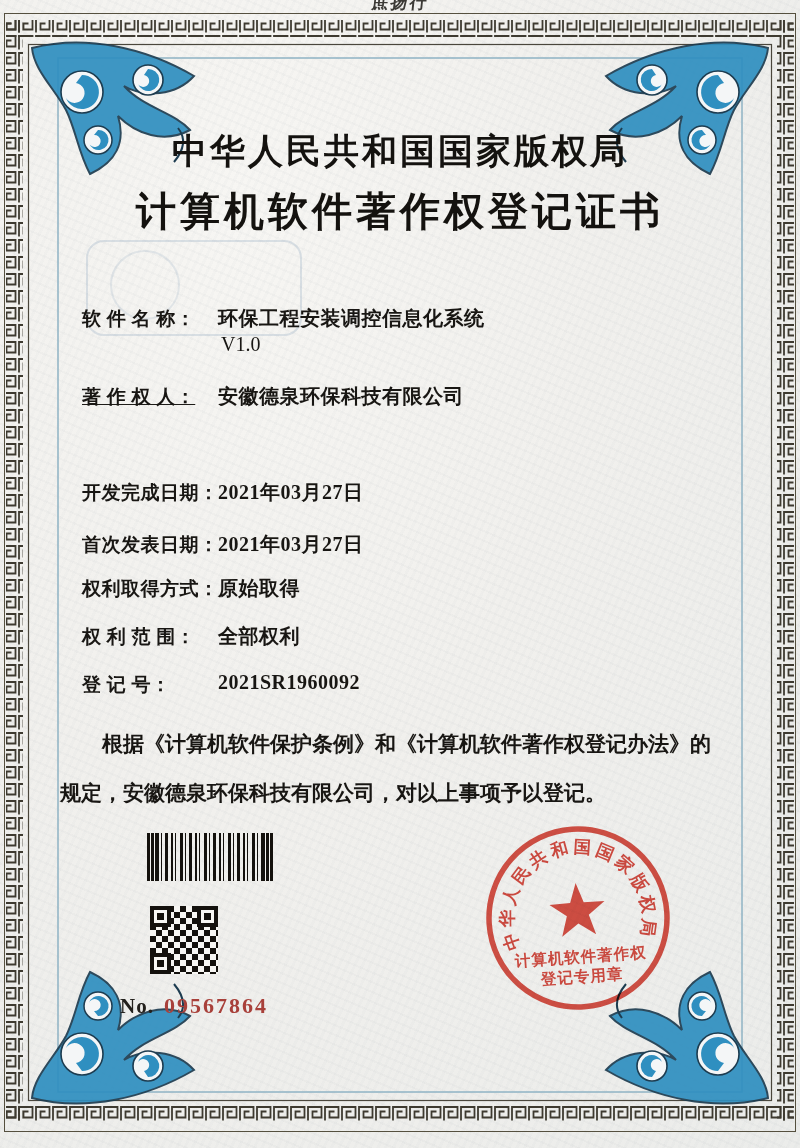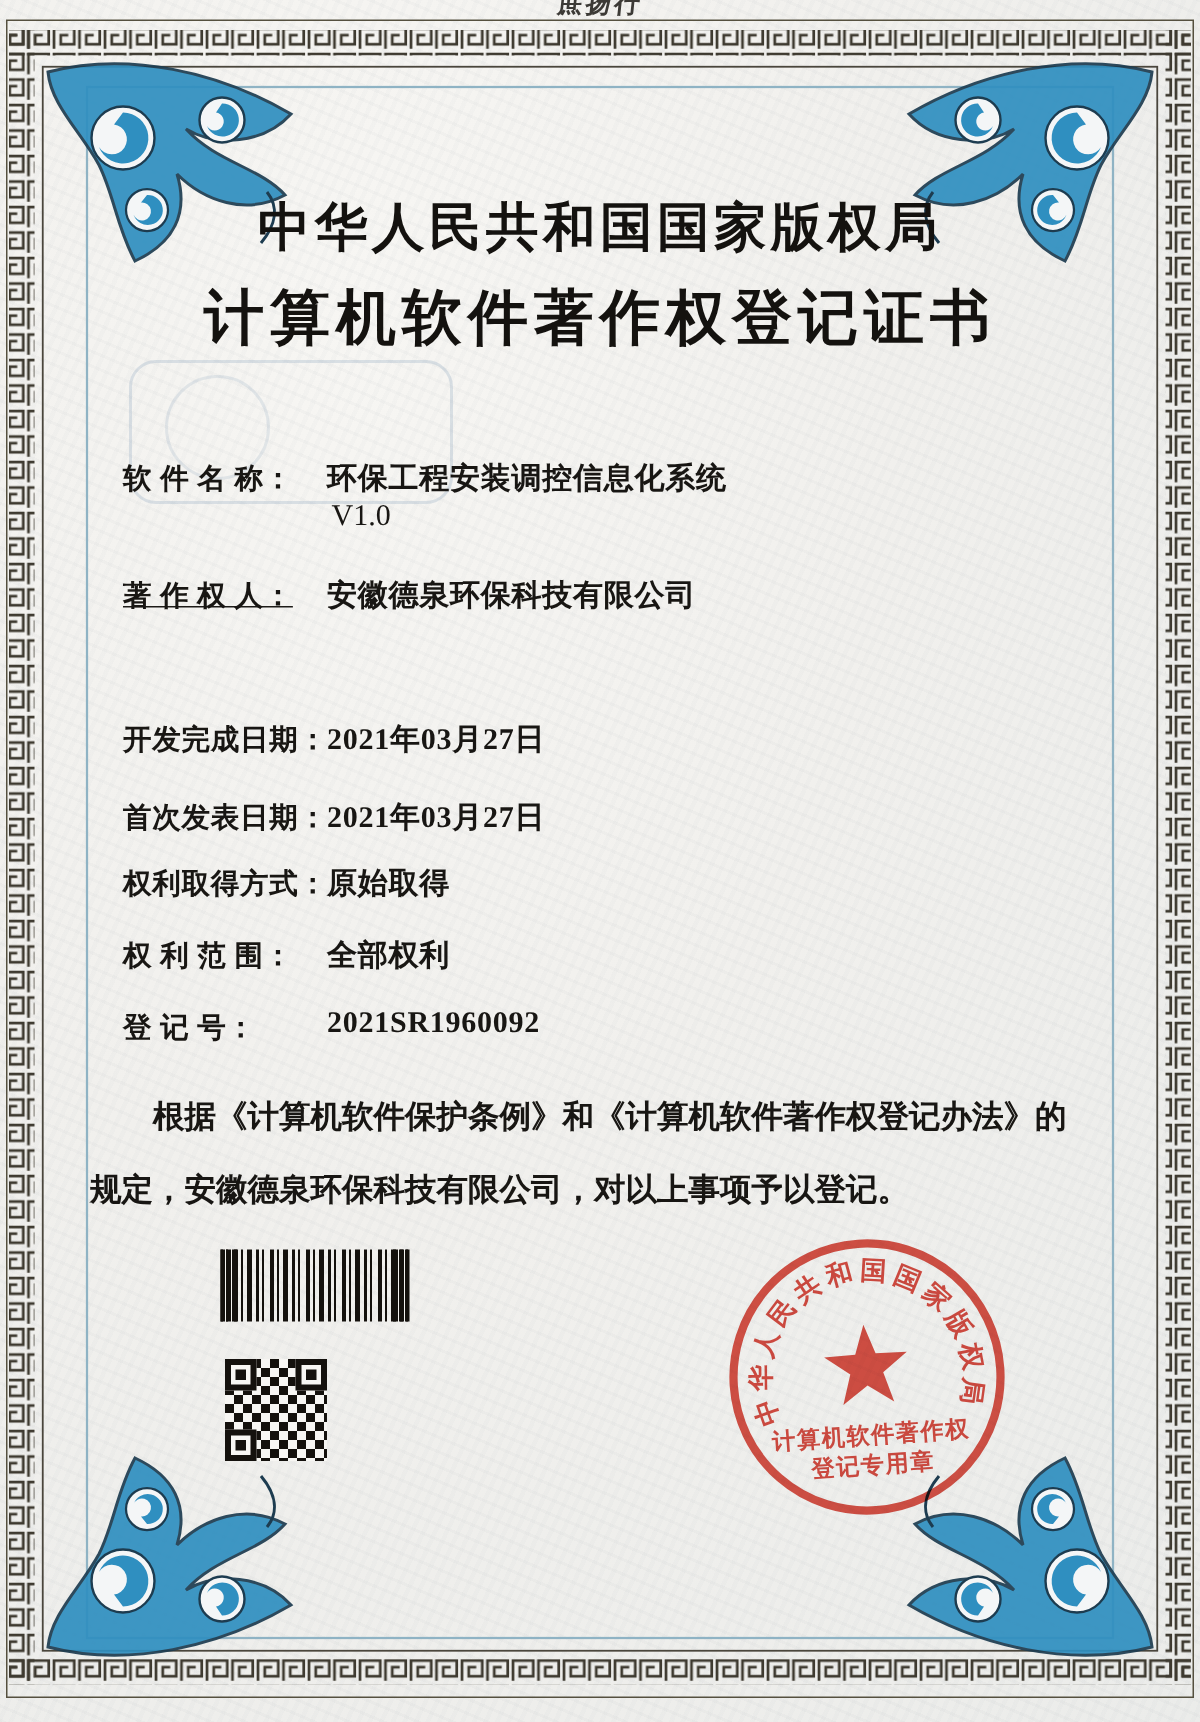--- a/index.html
+++ b/index.html
@@ -172,20 +172,23 @@
     <div class="bc-guard bc-l"></div>
     <div class="bc-guard bc-r"></div>
   </div>
 
   <div class="qr">
     <div class="qr-f f-tl"></div>
     <div class="qr-f f-tr"></div>
     <div class="qr-f f-bl"></div>
   </div>
 
+  <div class="serial">
+    <span>No.</span><span class="num">09567864</span>
+  </div>
 
   <svg class="seal" viewBox="-100 -100 200 200">
     <defs>
       <path id="sealArc" d="M -59.8,25.4 A 65,65 0 1 1 59.8,25.4" fill="none"></path>
     </defs>
     <circle cx="0" cy="0" r="89" fill="none" stroke="#d63a2e" stroke-width="5.5" stroke-opacity="0.92"></circle>
     <text font-size="17.5" font-weight="bold" fill="#d63a2e" fill-opacity="0.95" font-family="Liberation Serif, DejaVu Serif, serif">
       <textPath href="#sealArc" startOffset="0" textLength="252" lengthAdjust="spacing">中华人民共和国国家版权局</textPath>
     </text>
     <g transform="translate(0,-6)">

